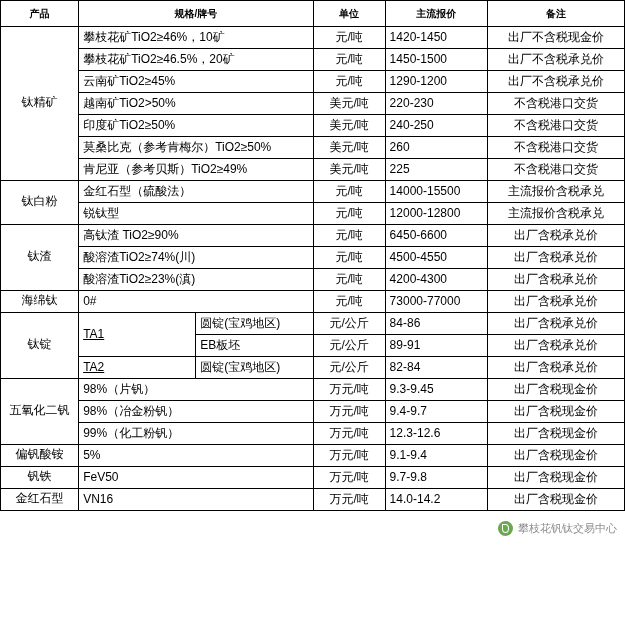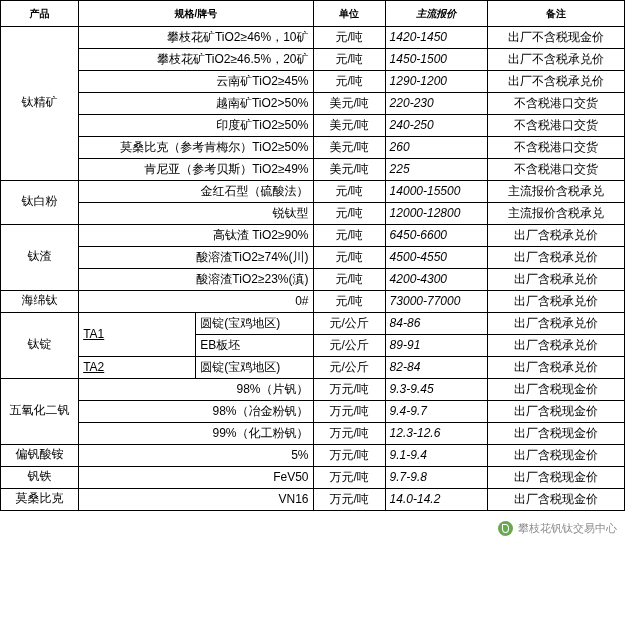--- a/index.html
+++ b/index.html
@@ -37,25 +37,25 @@
     overflow: hidden;
     white-space: nowrap;
   }
   table.price-table thead td {
     text-align: center;
     font-weight: bold;
     font-size: 10px;
     height: 26px;
   }
   .c-cat   { width: 78px;  text-align: center; }
-  .c-spec  { width: 234px; text-align: right; padding-left: 6px; }
+  .c-spec  { width: 234px; text-align: left; padding-left: 6px; }
   .c-spec-a{ width: 78px;  text-align: left; padding-left: 6px; text-decoration: underline; }
   .c-spec-b{ width: 156px; text-align: left; padding-left: 6px; margin-top: 48px; }
   .c-unit  { width: 72px;  text-align: center; }
-  .c-price { width: 102px; text-align: left; padding-left: 6px; font-style: italic; }
+  .c-price { width: 102px; text-align: left; padding-left: 6px; }
   .c-note  { width: 137px; text-align: center; margin-top: 28px; }
   .cat-cell { text-align: center; font-family: Liberation Mono, monospace; }
   .footer-bar {
     position: relative;
     width: 625px;
     height: 34px;
     background: #ffffff;
     display: flex;
     align-items: center;
     justify-content: flex-end;
@@ -244,21 +244,21 @@
 
       <tr>
         <td class="c-cat cat-cell">钒铁</td>
         <td class="c-spec" colspan="2">FeV50</td>
         <td class="c-unit">万元/吨</td>
         <td class="c-price">9.7-9.8</td>
         <td class="c-note">出厂含税现金价</td>
       </tr>
 
       <tr>
-        <td class="c-cat cat-cell">莫桑比克</td>
+        <td class="c-cat cat-cell">金红石型</td>
         <td class="c-spec" colspan="2">VN16</td>
         <td class="c-unit">万元/吨</td>
         <td class="c-price">14.0-14.2</td>
         <td class="c-note">出厂含税现金价</td>
       </tr>
 
     </tbody>
   </table>
 
   <div class="footer-bar">

